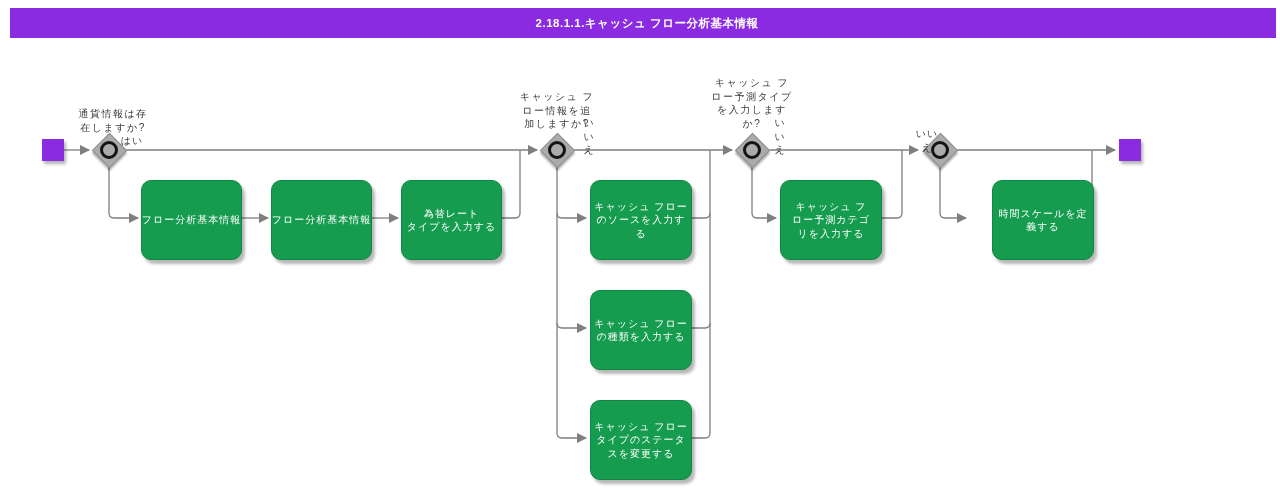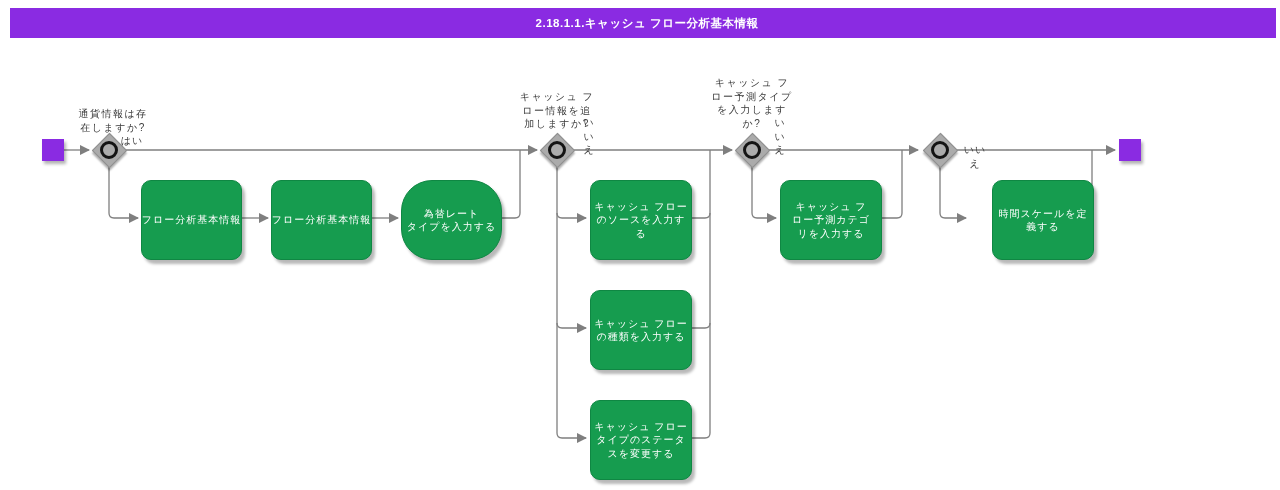--- a/index.html
+++ b/index.html
@@ -109,26 +109,26 @@
 を入力します
 か?</div>
 
   <div class="b-label" style="left:112px; top:134px; width:40px;">はい</div>
   <div class="b-label" style="left:581px; top:116px; width:16px;">い
 い
 え</div>
   <div class="b-label" style="left:772px; top:116px; width:16px;">い
 い
 え</div>
-  <div class="b-label" style="left:957px; top:127px; width:36px;margin-top:16px;">いい
+  <div class="b-label" style="left:909px; top:127px; width:36px;">いい
 え</div>
 
   <div class="task" style="left:141px; top:180px; width:99px; height:78px;">フロー分析基本情報</div>
   <div class="task" style="left:271px; top:180px; width:99px; height:78px;">フロー分析基本情報</div>
-  <div class="task" style="left:401px; top:180px; width:99px; height:78px;border-radius:31px;">為替レート
+  <div class="task" style="left:401px; top:180px; width:99px; height:78px;">為替レート
 タイプを入力する</div>
   <div class="task" style="left:590px; top:180px; width:100px; height:78px;">キャッシュ フロー
 のソースを入力す
 る</div>
   <div class="task" style="left:590px; top:290px; width:100px; height:78px;">キャッシュ フロー
 の種類を入力する</div>
   <div class="task" style="left:590px; top:400px; width:100px; height:78px;">キャッシュ フロー
 タイプのステータ
 スを変更する</div>
   <div class="task" style="left:780px; top:180px; width:100px; height:78px;">キャッシュ フ

